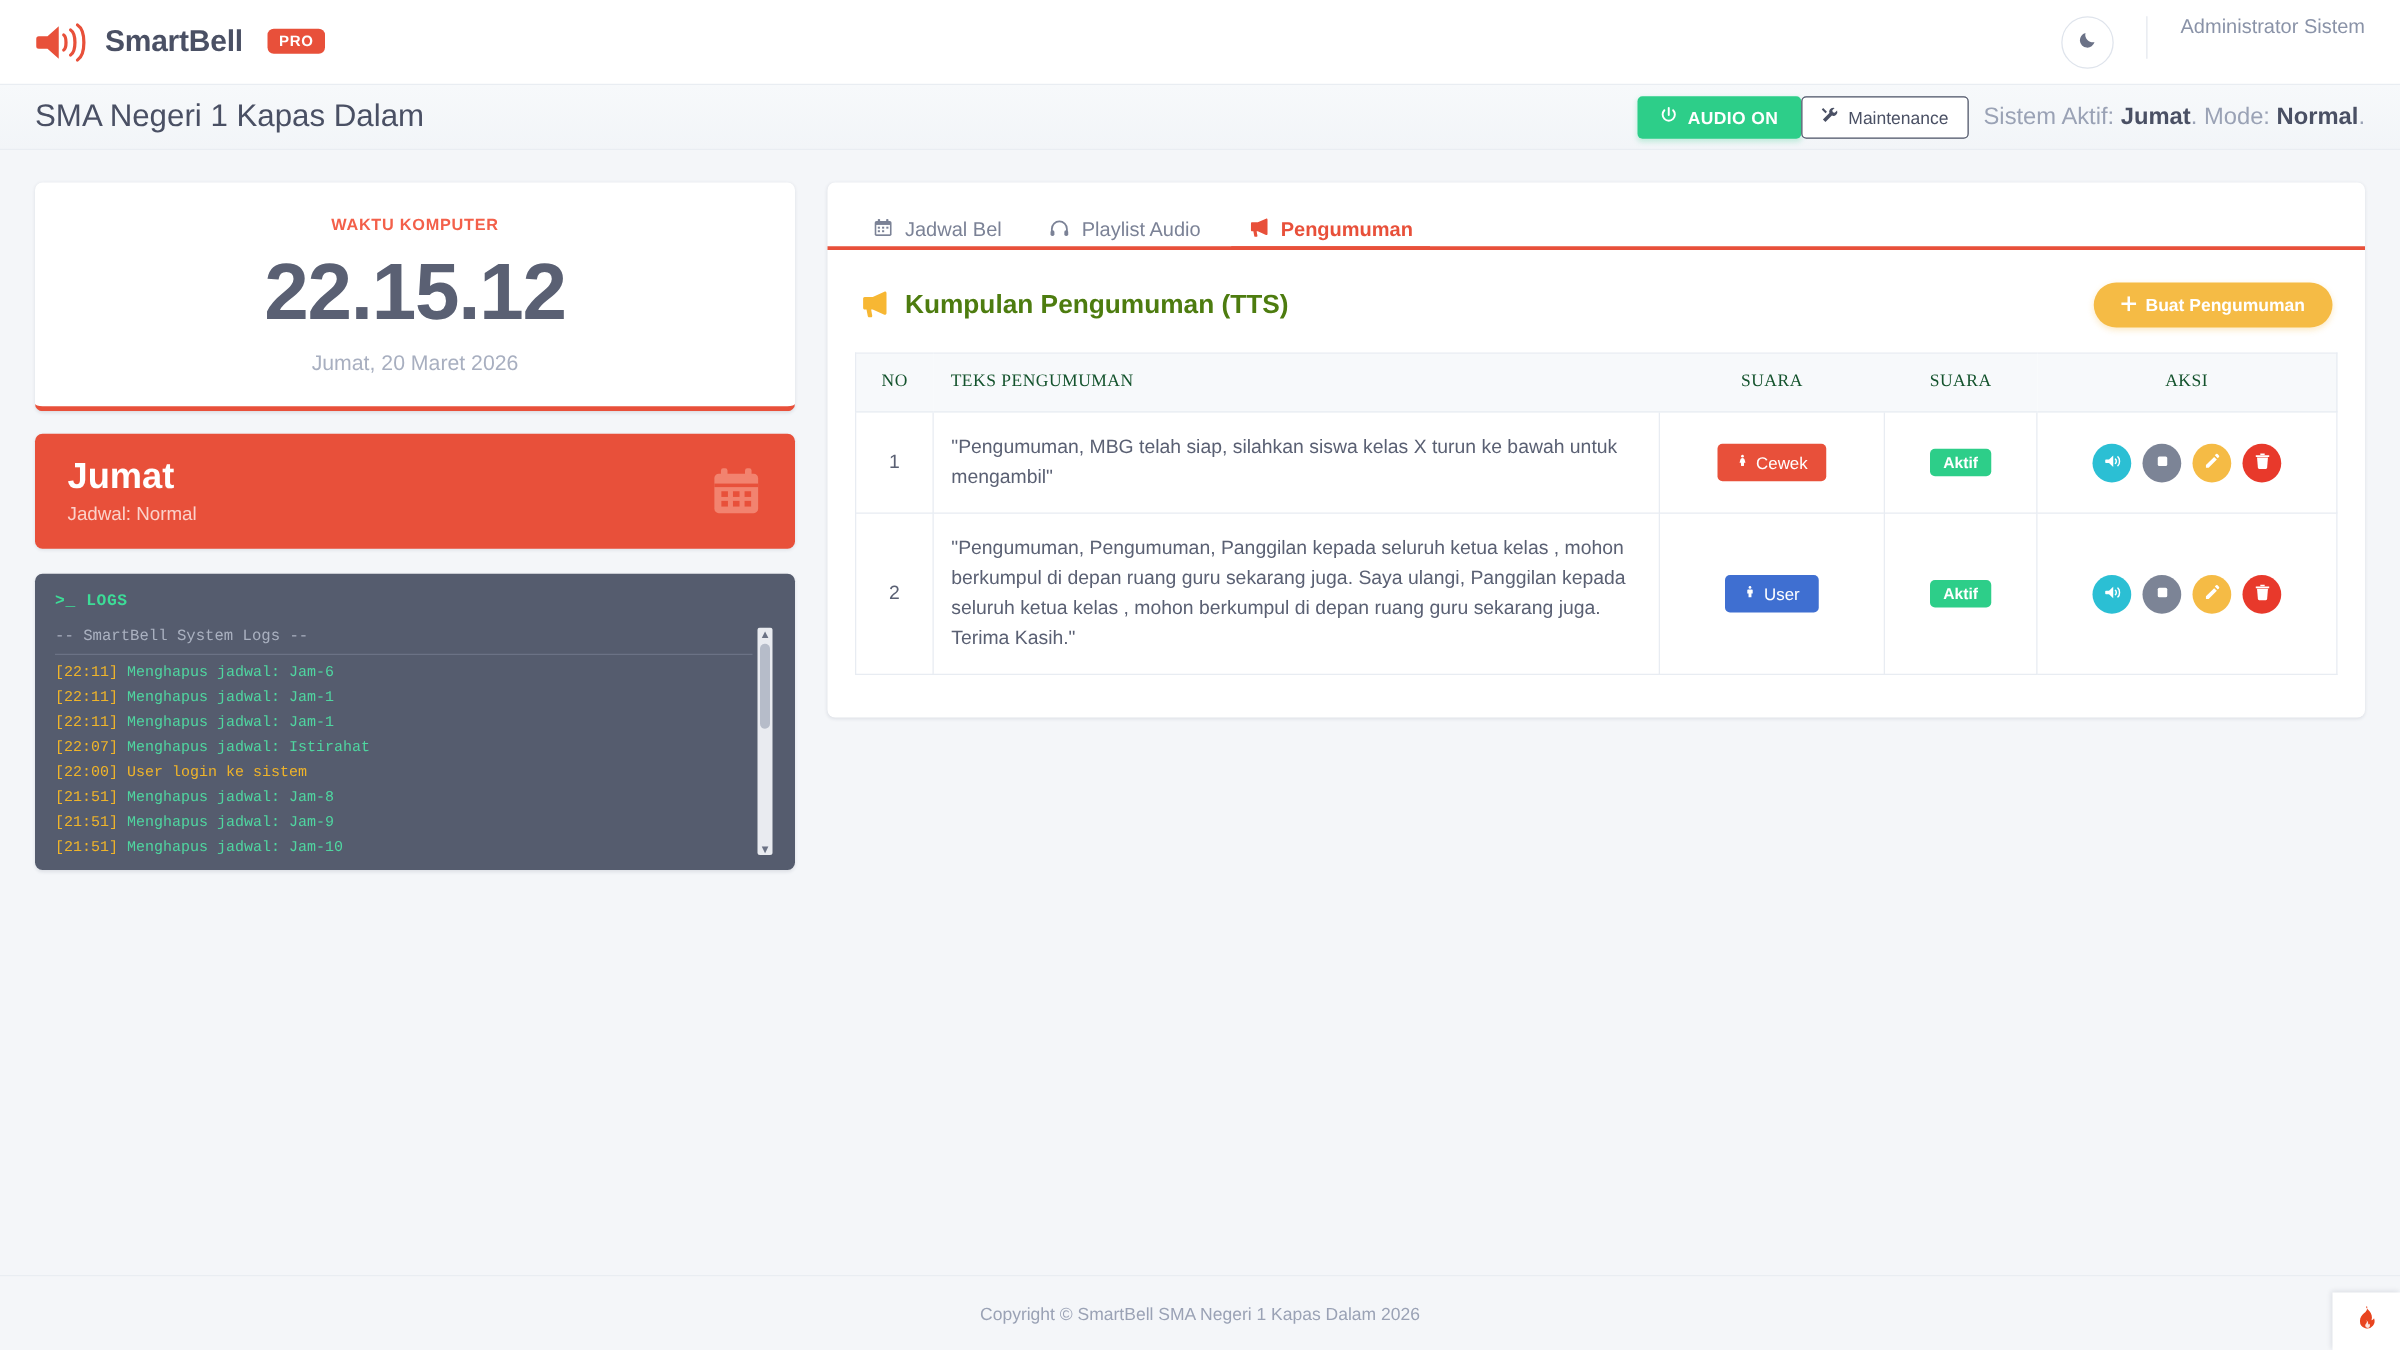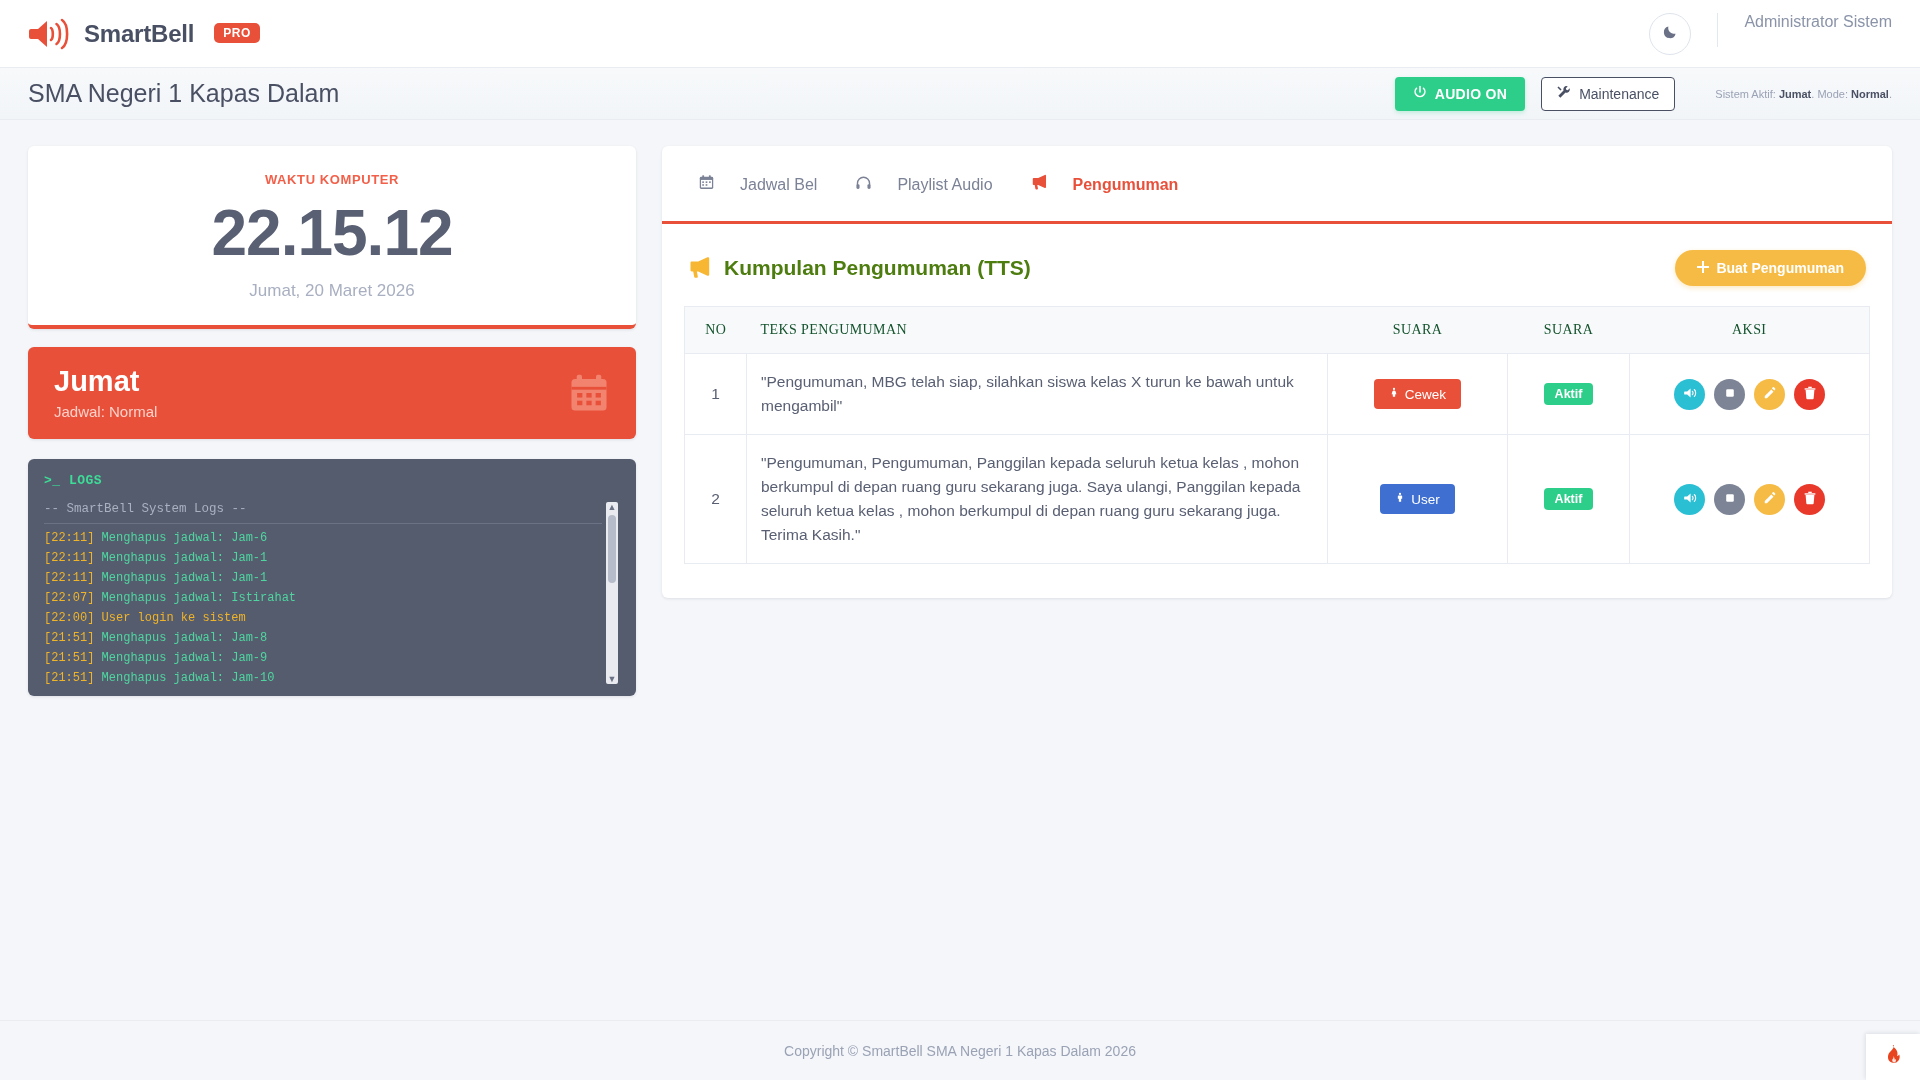--- a/index.html
+++ b/index.html
@@ -45,34 +45,34 @@
 
   
   .subheader {
     height: 52px;
     background: linear-gradient(180deg,#f7f9fb 0%, #f2f5f8 100%);
     display: flex; align-items: center;
     padding: 0 28px;
     border-bottom: 1px solid #e9edf2;
   }
   .page-title { font-size: 25px; color: #4a5064; font-weight: normal; }
-  .subheader-right { margin-left: auto; display: flex; align-items: center; gap: 16px; }
+  .subheader-right { margin-left: auto; display: flex; align-items: center; gap: 0; }
   .btn-audio {
     background: #2dce89; color: #fff; border: none;
     font-size: 14px; font-weight: bold; letter-spacing: .3px;
     padding: 0 18px; height: 34px; border-radius: 4px;
     display: flex; align-items: center; gap: 8px; cursor: pointer;
     box-shadow: 0 2px 4px rgba(45,206,137,.25);
   }
   .btn-maintenance {
     background: #fff; color: #4a5064; border: 1px solid #4a5064;
     font-size: 14px; padding: 0 15px; height: 34px; border-radius: 4px;
     display: flex; align-items: center; gap: 8px; cursor: pointer; justify-content: flex-end;
   }
-  .sys-status { font-size: 11px; color: #9aa2b5; margin-left: 24px; }
+  .sys-status { font-size: 19px; color: #9aa2b5; margin-left: 12px; }
   .sys-status b { color: #4a5064; font-weight: bold; }
 
   
   .content {
     display: flex; gap: 26px;
     padding: 26px 28px 0 28px;
     align-items: flex-start;
   }
   .col-left { width: 608px; flex: 0 0 608px; }
   .col-right { flex: 1 1 auto; }
@@ -148,22 +148,22 @@
     background: #fff; border-radius: 6px;
     box-shadow: 0 1px 3px rgba(20,30,60,.10);
     padding-bottom: 34px;
   }
   .tabs {
     display: flex; align-items: flex-end; gap: 10px;
     padding: 18px 22px 0 22px;
     border-bottom: 3px solid #e8503a;
   }
   .tab {
-    display: flex; align-items: center; gap: 25px;
-    padding: 10px 14px 26px 14px;
+    display: flex; align-items: center; gap: 9px;
+    padding: 10px 14px 1px 14px;
     font-size: 16px; color: #7b8296; cursor: pointer;
     position: relative; background: transparent; border: none;
     font-family: "Liberation Sans", sans-serif;
   }
   .tab.active { color: #e8503a; font-weight: bold; }
   .tab.active::after {
     content: ""; position: absolute; left: 0; right: 0; bottom: -3px;
     height: 3px; background: #e8503a;
   }
   .tab svg { width: 17px; height: 17px; }

